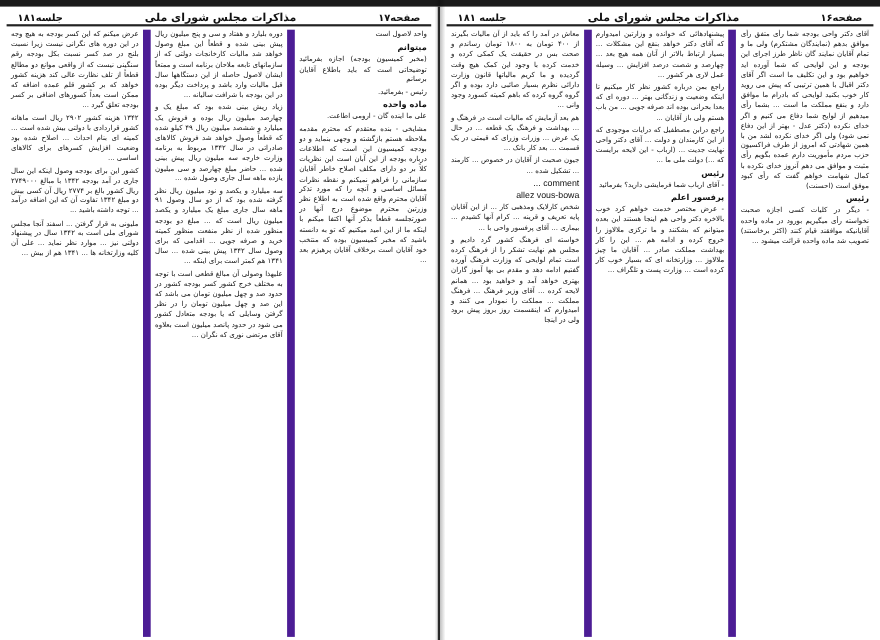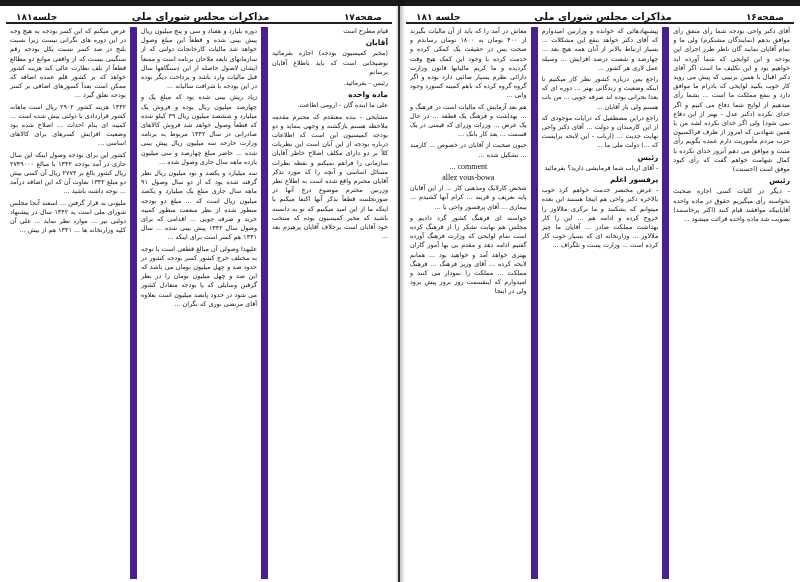--- a/index.html
+++ b/index.html
@@ -9,39 +9,39 @@
   .page{position:relative;width:400px;height:576px;box-sizing:border-box;padding:0 6px;}
   .page.left{border-right:2px solid #333;}
   .gutter-shadow{position:absolute;left:395px;top:0;width:10px;height:582px;background:linear-gradient(90deg,rgba(0,0,0,0) 0%,rgba(0,0,0,.25) 50%,rgba(0,0,0,0) 100%);}
   .header{direction:rtl;display:flex;justify-content:space-between;align-items:flex-end;height:16px;border-bottom:2px solid #222;padding:0 10px;font-weight:bold;font-size:9px;}
   .header .mast{font-size:10px;}
   .cols{direction:rtl;display:flex;gap:0;height:552px;margin-top:3px;}
   .col{flex:1;padding:0 4px;box-sizing:border-box;font-size:6.4px;line-height:9.2px;text-align:justify;overflow:hidden;border-left:7px solid #4c1d95;}
   .col:last-child{border-left:none;}
   .col p{margin:0 0 2px 0;}
   .col .b{font-weight:bold;font-size:7.5px;}
-  .col .latin{direction:ltr;text-align:center;font-family:Liberation Serif, serif;font-size:8px;}
+  .col .latin{direction:ltr;text-align:right;font-family:Liberation Sans, sans-serif;font-size:8px;}
 </style>
 </head>
 <body>
 
 <div class="topband"></div>
 
 <div class="spread">
 
   <div class="page left">
     <div class="header">
       <span>صفحه۱۷</span>
       <span class="mast">مذاکرات مجلس شورای ملی</span>
       <span>جلسه۱۸۱</span>
     </div>
     <div class="cols">
       <div class="col">
-          <p>قیام مطرح است</p>
-          <p class="b">آقایان</p>
+          <p>واحد لاصول است</p>
+          <p class="b">میتوانم</p>
           <p>(مخبر کمیسیون بودجه) اجازه بفرمائید توضیحاتی است که باید باطلاع آقایان برسانم</p>
           <p>رئیس - بفرمائید.</p>
           <p class="b">ماده واحده</p>
           <p>علی ما اینده گان - ارومی اطاعت.</p>
           <p>مشایخی - بنده معتقدم که محترم مقدمه ملاحظه هستم بازگشته و وجهی بنماید و دو بودجه کمیسیون این است که اطلاعات درباره بودجه از این آبان است این نظریات کلاً بر دو دارای مکلف اصلاح خاطر آقایان سازمانی را فراهم نمیکنم و نقطه نظرات مسائل اساسی و آنچه را که مورد تذکر آقایان محترم واقع شده است به اطلاع نظر وزرتین محترم موضوع درج آنها در صورتجلسه قطعاً بذکر آنها اکتفا میکنم با اینکه ما از این امید میکنیم که تو به دانسته باشید که مخبر کمیسیون بوده که منتخب خود آقایان است برخلاف آقایان پرهیزم بعد ...</p>
         </div>
       <div class="col">
           <p>دوره بلیارد و هفتاد و سی و پنج میلیون ریال پیش بینی شده و قطعاً این مبلغ وصول خواهد شد مالیات کارخانجات دولتی که از سازمانهای تابعه ملاحان برنامه است و ممتعاً ایشان لاصول حاصله از این دستگاهها سال قبل مالیات وارد باشد و پرداخت دیگر بوده در این بودجه با شرافت سالیانه ...</p>
           <p>زیاد ریش بینی شده بود که مبلغ یک و چهارصد میلیون ریال بوده و فروش یک میلیارد و ششصد میلیون ریال ۴۹ کیلو شده که قطعاً وصول خواهد شد فروش کالاهای صادراتی در سال ۱۳۴۲ مربوط به برنامه وزارت خارجه سه میلیون ریال پیش بینی شده ... حاضر مبلغ چهارصد و سی میلیون یازده ماهه سال جاری وصول شده ...</p>
           <p>سه میلیارد و یکصد و نود میلیون ریال نظر گرفته شده بود که از دو سال وصول ۹۱ ماهه سال جاری مبلغ یک میلیارد و یکصد میلیون ریال است که ... مبلغ دو بودجه منظور شده از نظر منفعت منظور کمیته خرید و صرفه جویی ... اقدامی که برای وصول سال ۱۳۴۲ پیش بینی شده ... سال ۱۳۴۱ هم کمتر است برای اینکه ...</p>
@@ -59,21 +59,21 @@
   <div class="page right">
     <div class="header">
       <span>صفحه۱۶</span>
       <span class="mast">مذاکرات مجلس شورای ملی</span>
       <span>جلسه ۱۸۱</span>
     </div>
     <div class="cols">
       <div class="col">
           <p>آقای دکتر واحی بودجه شما رأی متفق رأی موافق بدهم (نمایندگان مشتکرم) ولی ما و تمام آقایان نمایند گان ناظر طرز اجرای این بودجه و این لوایحی که شما آورده اید خواهیم بود و این تکلیف ما است اگر آقای دکتر اقبال با همین ترتیبی که پیش می روید کار خوب بکنید لوایحی که بادرام ما موافق دارد و بنفع مملکت ما است ... بشما رأی میدهیم از لوایح شما دفاع می کنیم و اگر خدای نکرده (دکتر عدل - بهتر از این دفاع نمی شود) ولی اگر خدای نکرده لشد من با همین شهادتی که امروز از طرف فراکسیون حزب مردم مأموریت دارم عمده بگویم رأی مثبت و موافق می دهم آنروز خدای نکرده با کمال شهامت خواهم گفت که رأی کبود موفق است (احسنت)</p>
           <p class="b">رئیس</p>
-          <p>- دیگر در کلیات کسی اجازه صحبت نخواسته رأی میگیریم حقوق در ماده واحده آقایانیکه موافقند قیام کنند (اکثر برخاستند) تصویب شد ماده واحده قرائت میشود ...</p>
+          <p>- دیگر در کلیات کسی اجازه صحبت نخواسته رأی میگیریم بورود در ماده واحده آقایانیکه موافقند قیام کنند (اکثر برخاستند) تصویب شد ماده واحده قرائت میشود ...</p>
         </div>
       <div class="col">
           <p>پیشنهادهائی که خوانده و وزارتین امیدوارم که آقای دکتر خواهد بنقع این مشکلات ... بسیار ارتباط بالاتر از آنان همه هیچ بعد ... چهارصد و شصت درصد افزایش ... وسیله عمل لاری هر کشور ...</p>
           <p>راجع بمن درباره کشور نظر کار میکنیم تا اینکه وضعیت و زندگانی بهتر ... دوره ای که بعدا بحرانی بوده اند صرفه جویی ... من باب هستم ولی باز آقایان ...</p>
           <p>راجع درابن مصطفیل که درایات موجودی که از این کارمندان و دولت ... آقای دکتر واحی نهایت جدیت ... (ارباب - این لایحه برایست که ...) دولت ملی ما ...</p>
           <p class="b">رئیس</p>
           <p>- آقای ارباب شما فرمایشی دارید؟ بفرمائید</p>
           <p class="b">پرفسور اعلم</p>
           <p>- عرض مختصر خدمت خواهم کرد خوب بالاخره دکتر واحی هم اینجا هستند این بعده میتوانم که بشکنند و ما ترکزی ملالاوز را خروج کرده و ادامه هم ... این را کار بهداشت مملکت صادر ... آقایان ما چیز ملالاوز ... وزارتخانه ای که بسیار خوب کار کرده است ... وزارت پست و تلگراف ...</p>
         </div>

